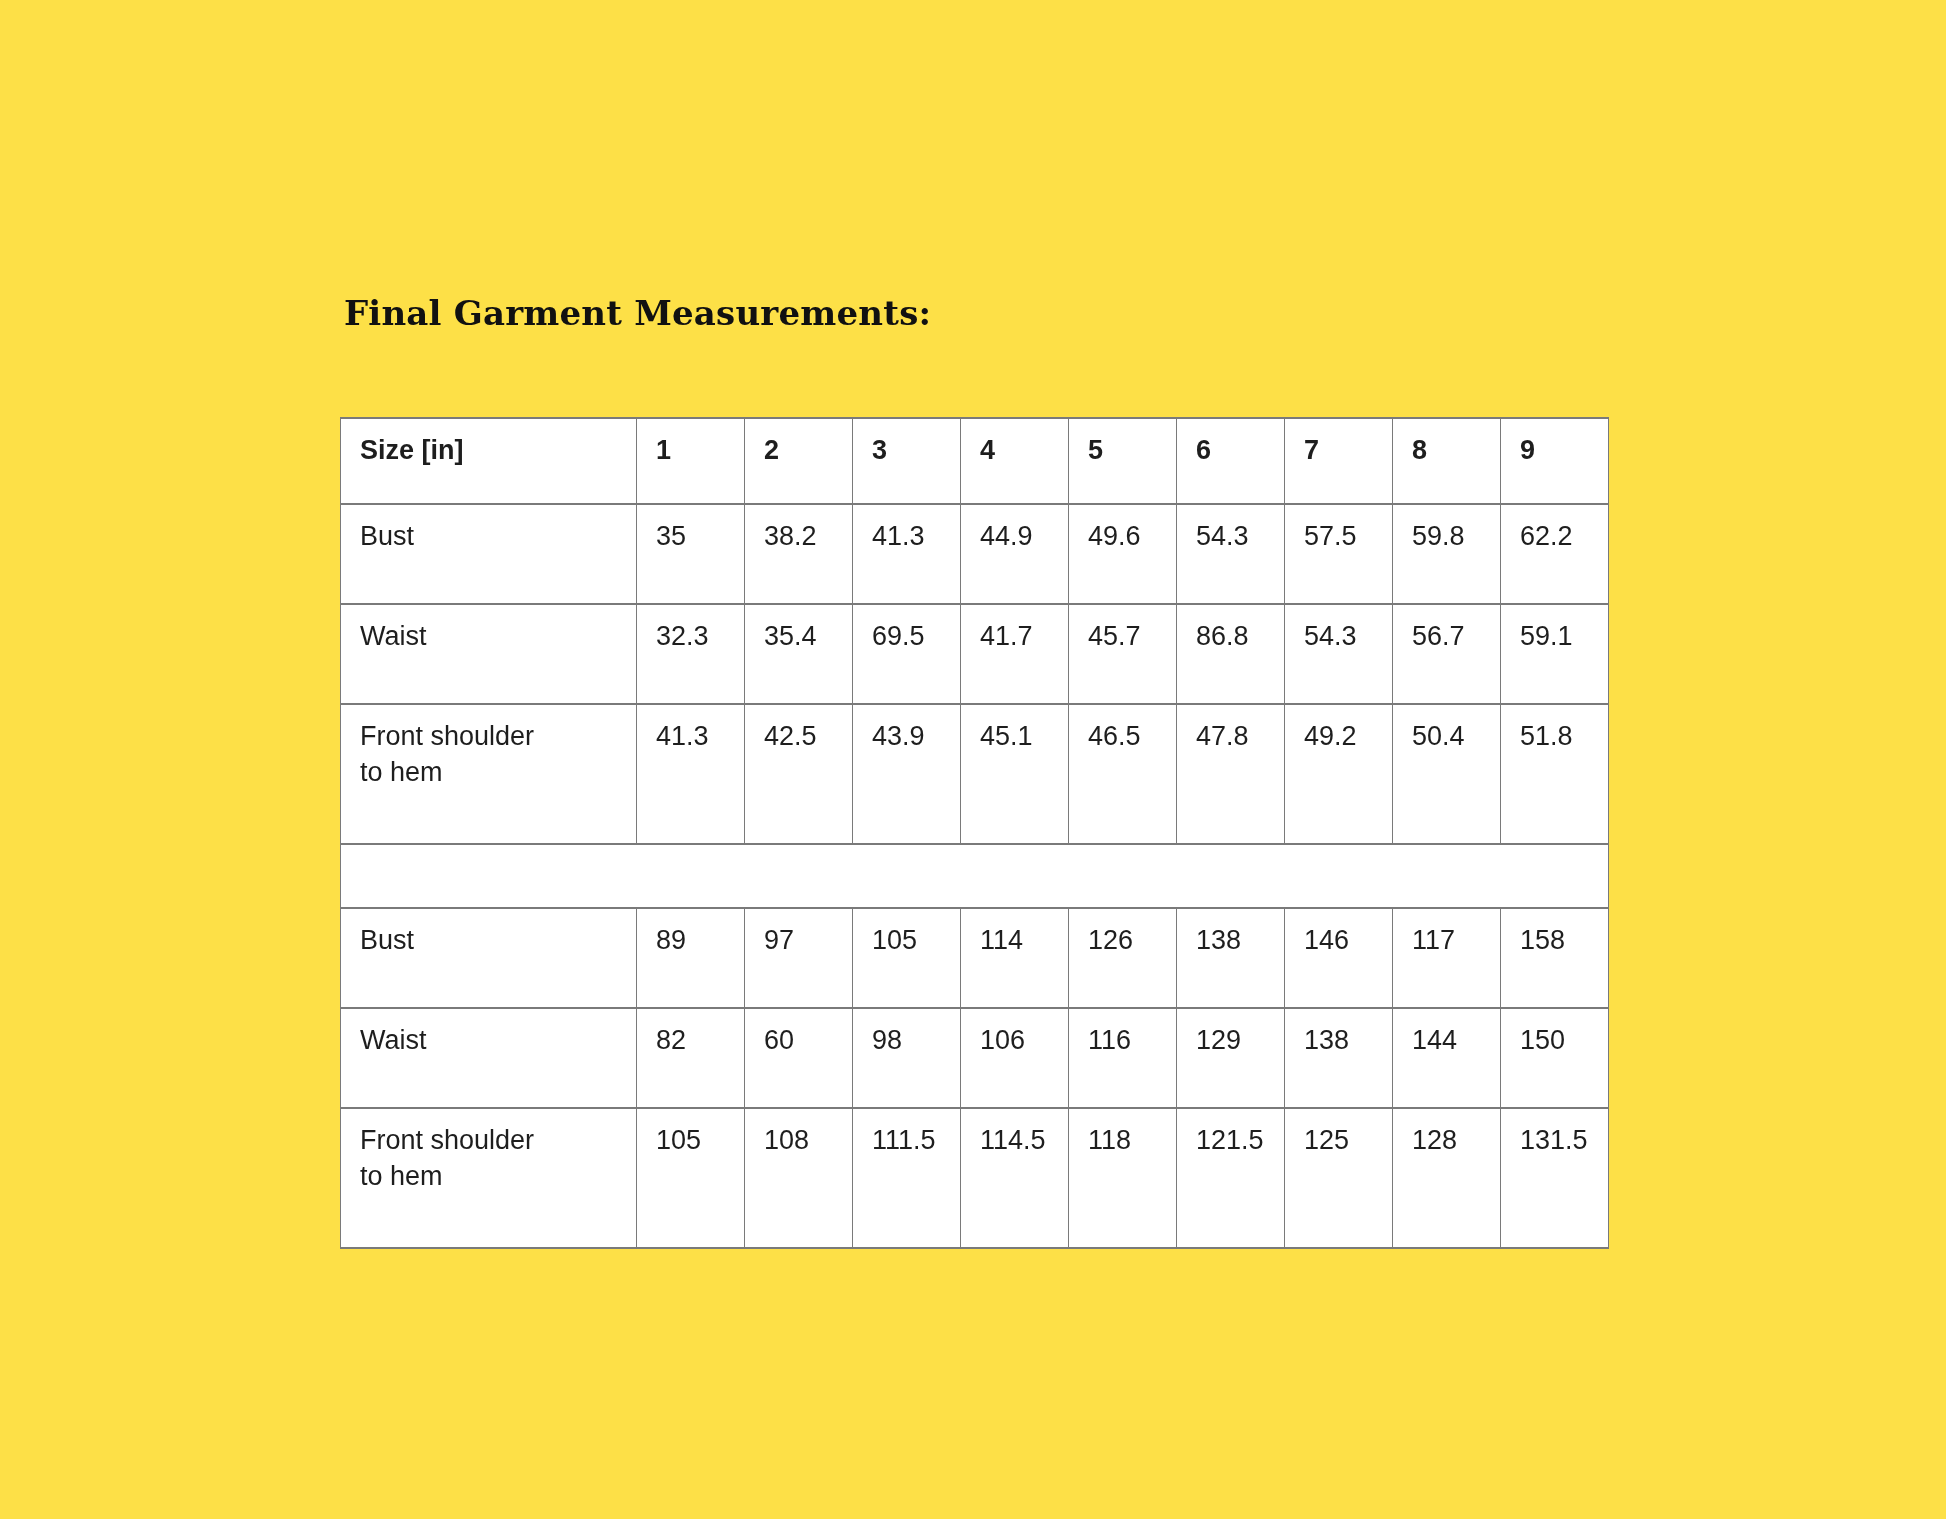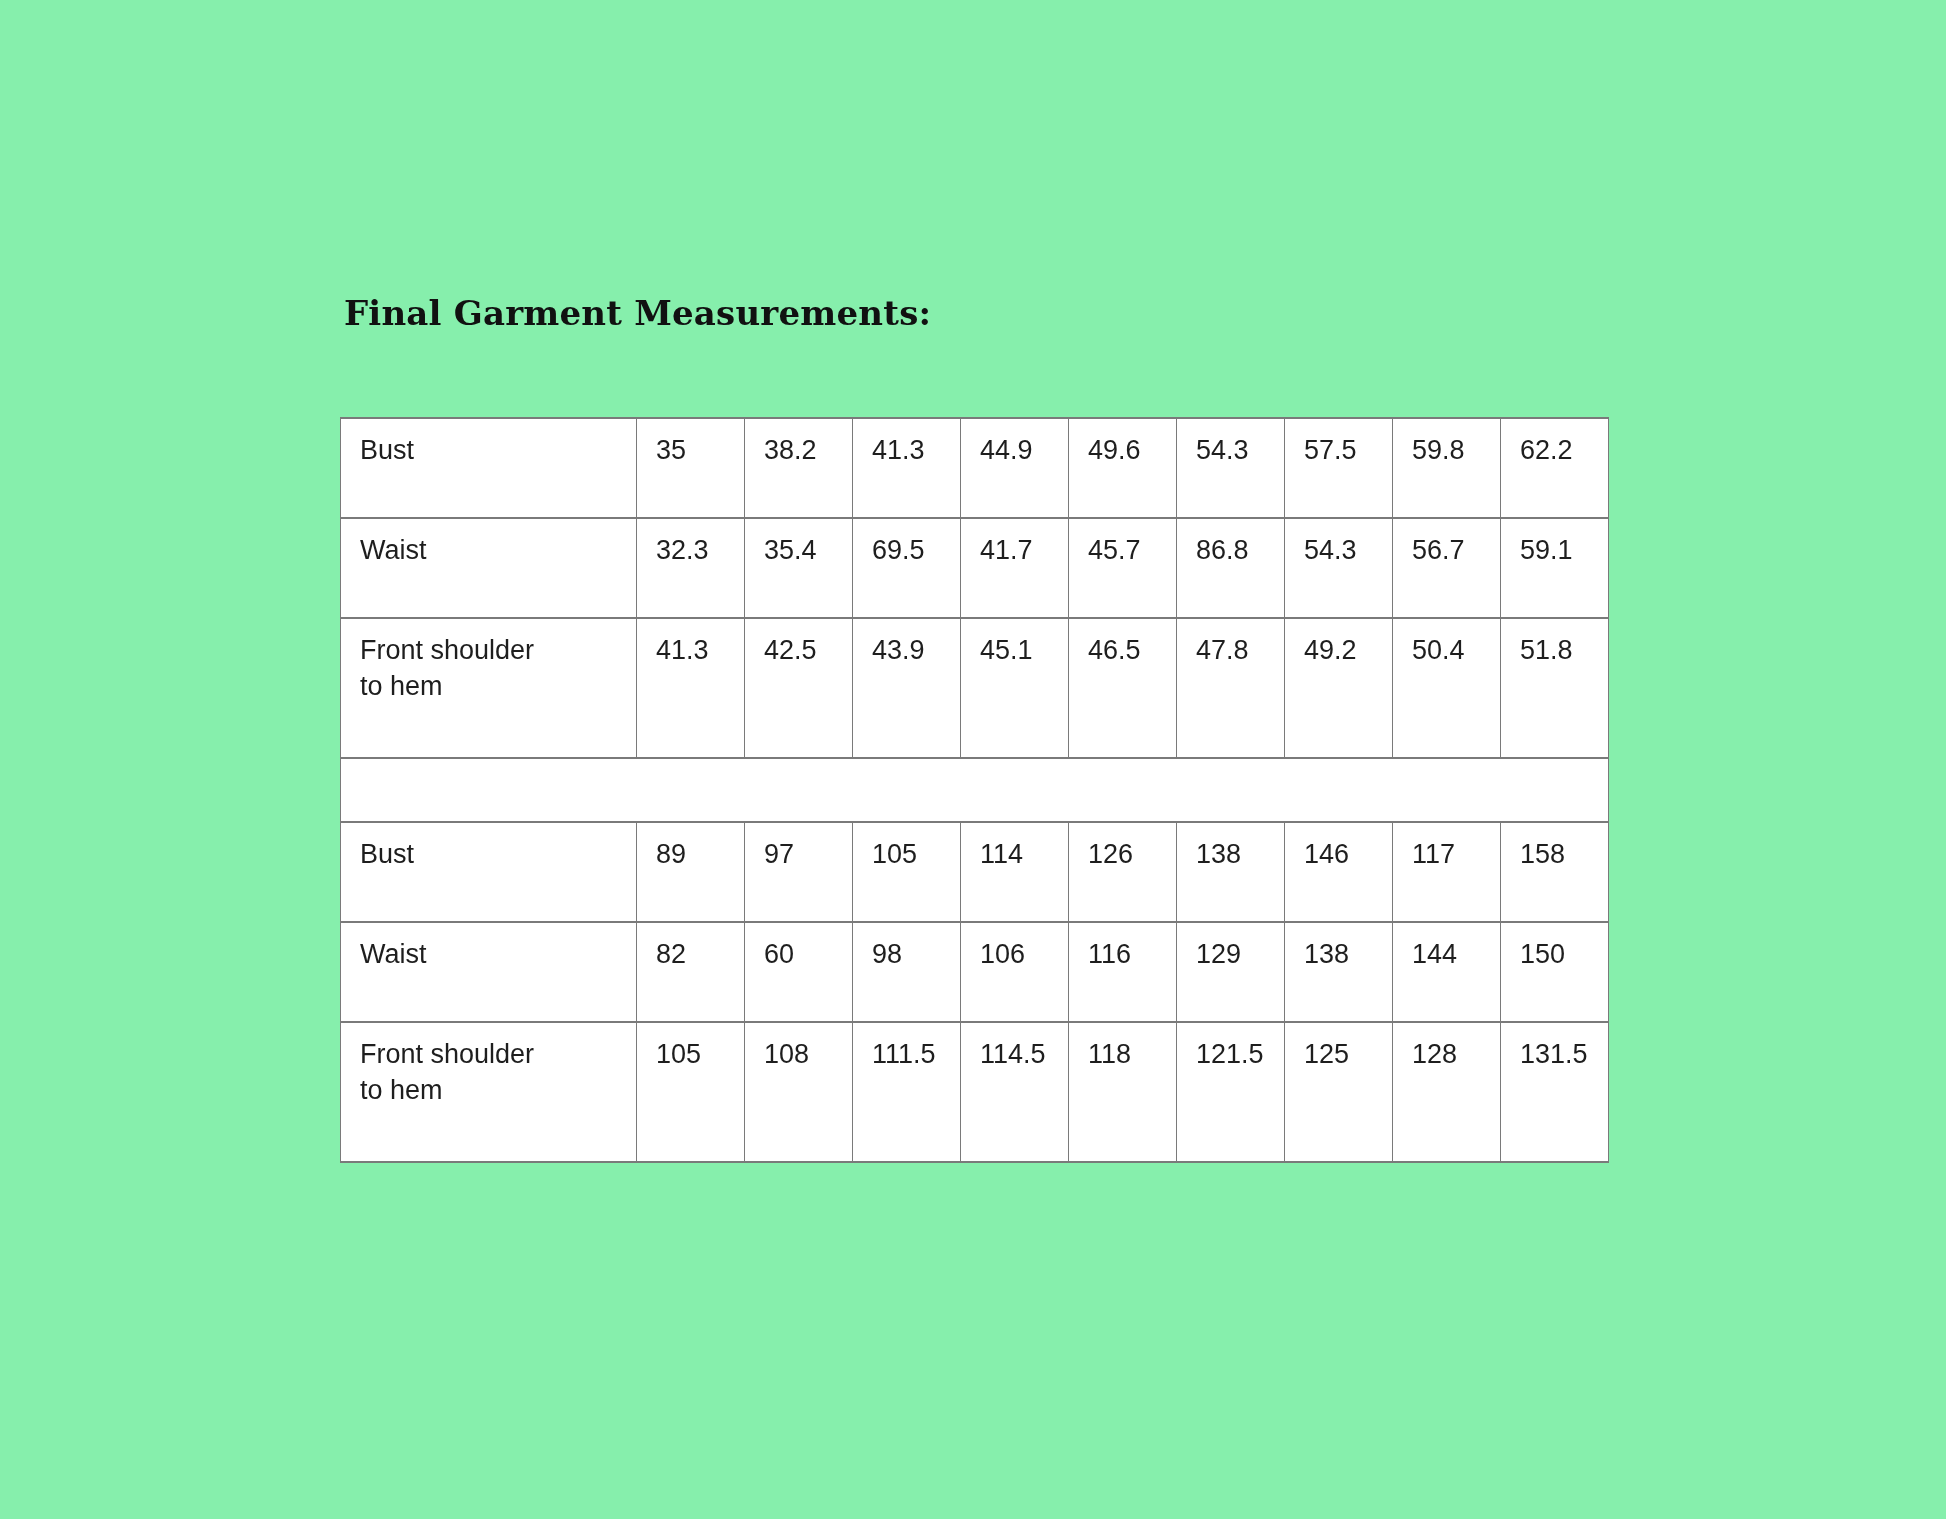--- a/index.html
+++ b/index.html
@@ -5,21 +5,21 @@
   * { box-sizing: border-box; }
   html, body {
     margin: 0;
     padding: 0;
     background: #ffffff;
   }
   .page {
     position: relative;
     width: 1946px;
     height: 1519px;
-    background: #86efac;
+    background: #fde047;
     overflow: hidden;
     font-family: "Liberation Sans", sans-serif;
   }
   .page-title {
     position: absolute;
     left: 344px;
     top: 293px;
     font-family: "DejaVu Serif", "Liberation Serif", serif;
     font-weight: 700;
     font-size: 34px;
@@ -72,20 +72,32 @@
         <col class="size-col">
       <col class="size-col">
         <col class="size-col">
         <col class="size-col">
       <col class="size-col">
         <col class="size-col">
         <col class="size-col">
     </colgroup>
 
     <tbody>
+        <tr class="r-header">
+      <th>Size [in]</th>
+      <th>1</th>
+      <th>2</th>
+      <th>3</th>
+      <th>4</th>
+      <th>5</th>
+      <th>6</th>
+      <th>7</th>
+      <th>8</th>
+      <th>9</th>
+    </tr>
 
     <tr class="r-single">
       <td class="row-label">Bust</td>
       <td>35</td>
       <td>38.2</td>
       <td>41.3</td>
       <td>44.9</td>
       <td>49.6</td>
       <td>54.3</td>
       <td>57.5</td>

